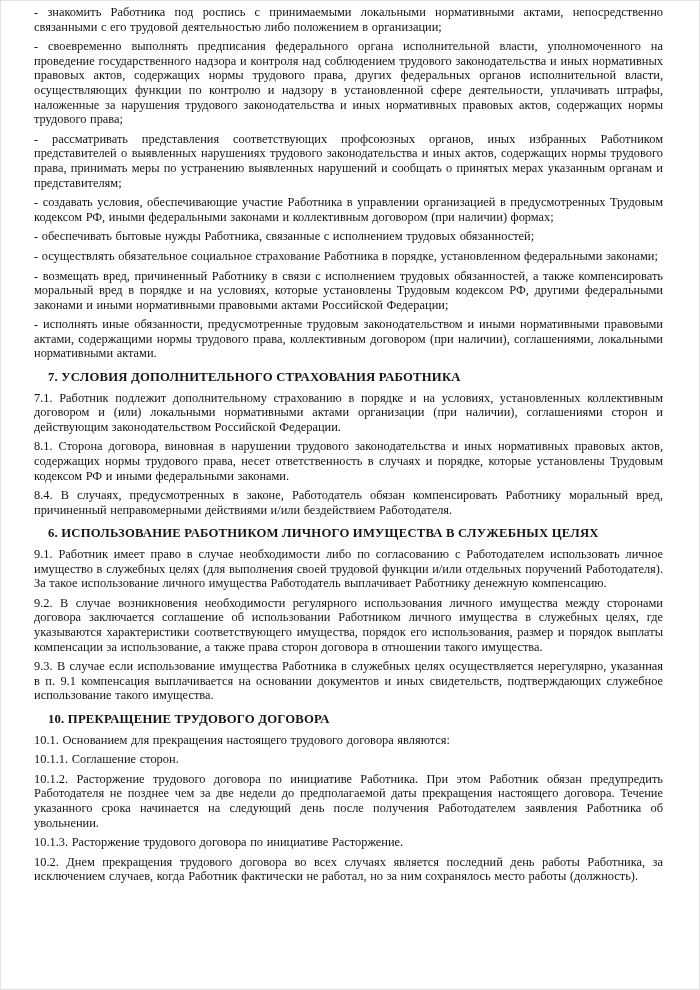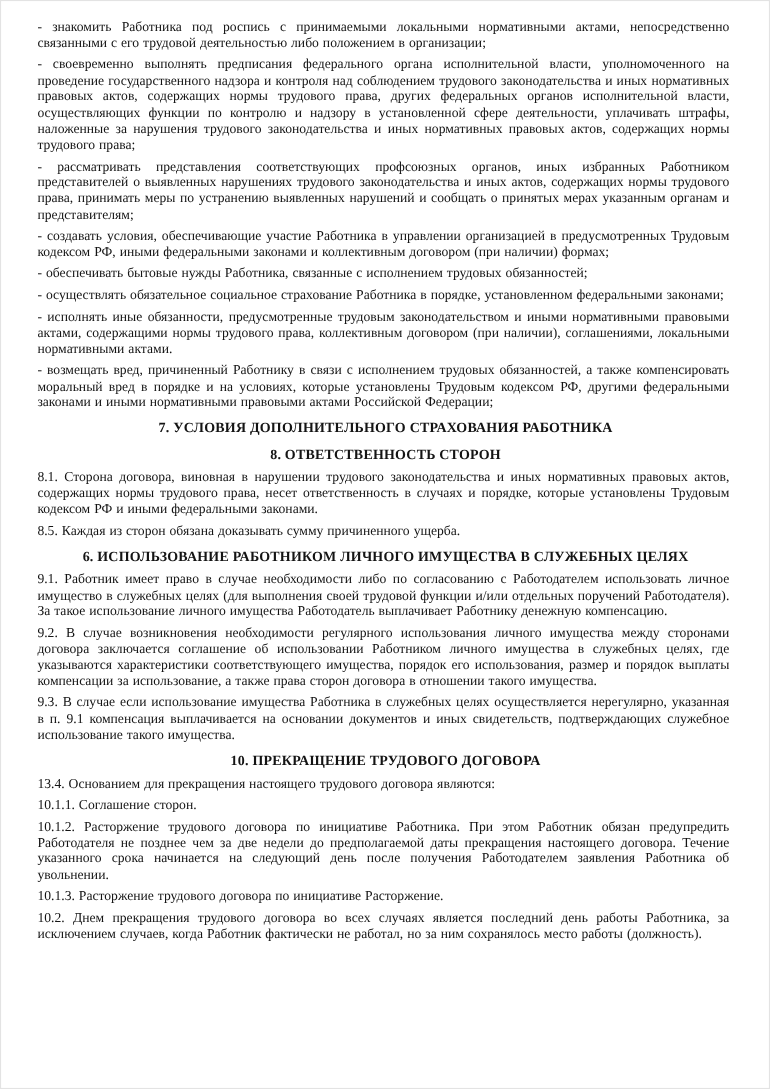--- a/index.html
+++ b/index.html
@@ -7,67 +7,67 @@
     padding: 0;
     background: #ffffff;
   }
   .page {
     position: relative;
     width: 700px;
     height: 990px;
     box-sizing: border-box;
     background: #ffffff;
     border: 1px solid #e3e3e3;
-    padding: 16px 36px 0 33px;
+    padding: 4px 36px 0 33px;
     overflow: hidden;
     font-family: "Liberation Serif", "DejaVu Serif", serif;
     font-size: 12.4px;
     line-height: 14.6px;
     color: #141414;
     text-align: justify;
     -webkit-font-smoothing: antialiased;
   }
   .page p {
     margin: 0 0 5px 0;
     word-spacing: 0.5px;
   }
   .page h3 {
-    margin: 9px 0 6px 4px;
+    margin: 9px 0 6px 14px;
     font-size: 12.7px;
     line-height: 14.6px;
     font-weight: bold;
-    text-align: center;
+    text-align: left;
     letter-spacing: 0.2px;
   }
 </style>
 </head>
 <body>
 
 <div class="page">
 
   <p>- знакомить Работника под роспись с принимаемыми локальными нормативными актами, непосредственно связанными с его трудовой деятельностью либо положением в организации;</p>
   <p>- своевременно выполнять предписания федерального органа исполнительной власти, уполномоченного на проведение государственного надзора и контроля над соблюдением трудового законодательства и иных нормативных правовых актов, содержащих нормы трудового права, других федеральных органов исполнительной власти, осуществляющих функции по контролю и надзору в установленной сфере деятельности, уплачивать штрафы, наложенные за нарушения трудового законодательства и иных нормативных правовых актов, содержащих нормы трудового права;</p>
   <p>- рассматривать представления соответствующих профсоюзных органов, иных избранных Работником представителей о выявленных нарушениях трудового законодательства и иных актов, содержащих нормы трудового права, принимать меры по устранению выявленных нарушений и сообщать о принятых мерах указанным органам и представителям;</p>
   <p>- создавать условия, обеспечивающие участие Работника в управлении организацией в предусмотренных Трудовым кодексом РФ, иными федеральными законами и коллективным договором (при наличии) формах;</p>
   <p>- обеспечивать бытовые нужды Работника, связанные с исполнением трудовых обязанностей;</p>
   <p>- осуществлять обязательное социальное страхование Работника в порядке, установленном федеральными законами;</p>
+  <p>- возмещать вред, причиненный Работнику в связи с исполнением трудовых обязанностей, а также компенсировать моральный вред в порядке и на условиях, которые установлены Трудовым кодексом РФ, другими федеральными законами и иными нормативными правовыми актами Российской Федерации;</p>
   <p>- исполнять иные обязанности, предусмотренные трудовым законодательством и иными нормативными правовыми актами, содержащими нормы трудового права, коллективным договором (при наличии), соглашениями, локальными нормативными актами.</p>
-  <p>- возмещать вред, причиненный Работнику в связи с исполнением трудовых обязанностей, а также компенсировать моральный вред в порядке и на условиях, которые установлены Трудовым кодексом РФ, другими федеральными законами и иными нормативными правовыми актами Российской Федерации;</p>
 
   <h3>7. УСЛОВИЯ ДОПОЛНИТЕЛЬНОГО СТРАХОВАНИЯ РАБОТНИКА</h3>
+  <p>7.1. Работник подлежит дополнительному страхованию в порядке и на условиях, установленных коллективным договором и (или) локальными нормативными актами организации (при наличии), соглашениями сторон и действующим законодательством Российской Федерации.</p>
 
-  <h3>8. ОТВЕТСТВЕННОСТЬ СТОРОН</h3>
   <p>8.1. Сторона договора, виновная в нарушении трудового законодательства и иных нормативных правовых актов, содержащих нормы трудового права, несет ответственность в случаях и порядке, которые установлены Трудовым кодексом РФ и иными федеральными законами.</p>
-  <p>8.5. Каждая из сторон обязана доказывать сумму причиненного ущерба.</p>
+  <p>8.4. В случаях, предусмотренных в законе, Работодатель обязан компенсировать Работнику моральный вред, причиненный неправомерными действиями и/или бездействием Работодателя.</p>
 
   <h3>6. ИСПОЛЬЗОВАНИЕ РАБОТНИКОМ ЛИЧНОГО ИМУЩЕСТВА В СЛУЖЕБНЫХ ЦЕЛЯХ</h3>
   <p>9.1. Работник имеет право в случае необходимости либо по согласованию с Работодателем использовать личное имущество в служебных целях (для выполнения своей трудовой функции и/или отдельных поручений Работодателя). За такое использование личного имущества Работодатель выплачивает Работнику денежную компенсацию.</p>
   <p>9.2. В случае возникновения необходимости регулярного использования личного имущества между сторонами договора заключается соглашение об использовании Работником личного имущества в служебных целях, где указываются характеристики соответствующего имущества, порядок его использования, размер и порядок выплаты компенсации за использование, а также права сторон договора в отношении такого имущества.</p>
   <p>9.3. В случае если использование имущества Работника в служебных целях осуществляется нерегулярно, указанная в п. 9.1 компенсация выплачивается на основании документов и иных свидетельств, подтверждающих служебное использование такого имущества.</p>
 
   <h3>10. ПРЕКРАЩЕНИЕ ТРУДОВОГО ДОГОВОРА</h3>
-  <p>13.4. Основанием для прекращения настоящего трудового договора являются:</p>
+  <p>10.1. Основанием для прекращения настоящего трудового договора являются:</p>
   <p>10.1.1. Соглашение сторон.</p>
   <p>10.1.2. Расторжение трудового договора по инициативе Работника. При этом Работник обязан предупредить Работодателя не позднее чем за две недели до предполагаемой даты прекращения настоящего договора. Течение указанного срока начинается на следующий день после получения Работодателем заявления Работника об увольнении.</p>
   <p>10.1.3. Расторжение трудового договора по инициативе Расторжение.</p>
   <p>10.2. Днем прекращения трудового договора во всех случаях является последний день работы Работника, за исключением случаев, когда Работник фактически не работал, но за ним сохранялось место работы (должность).</p>
 
 </div>
 
 </body></html>

